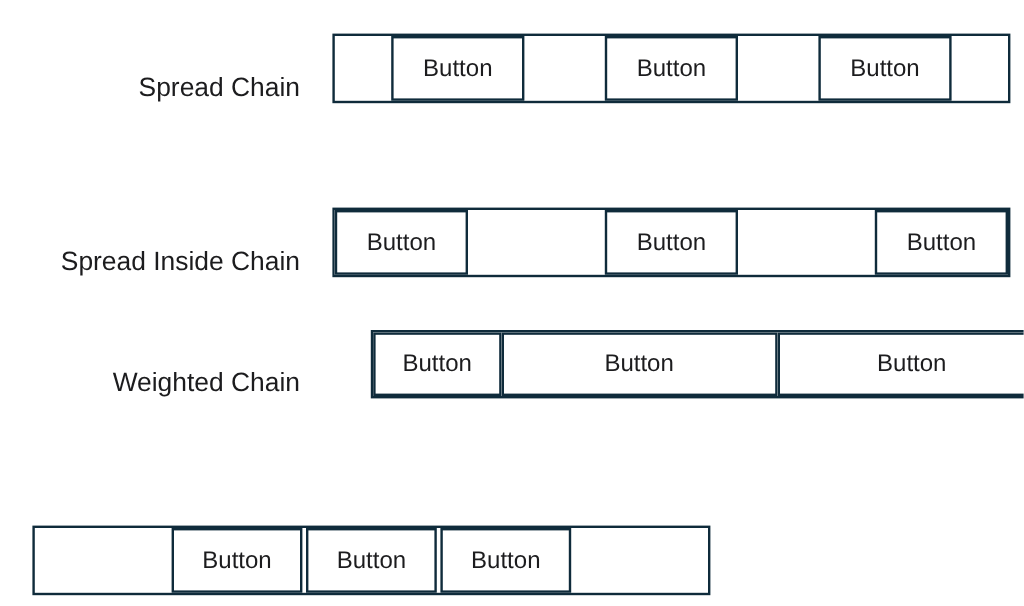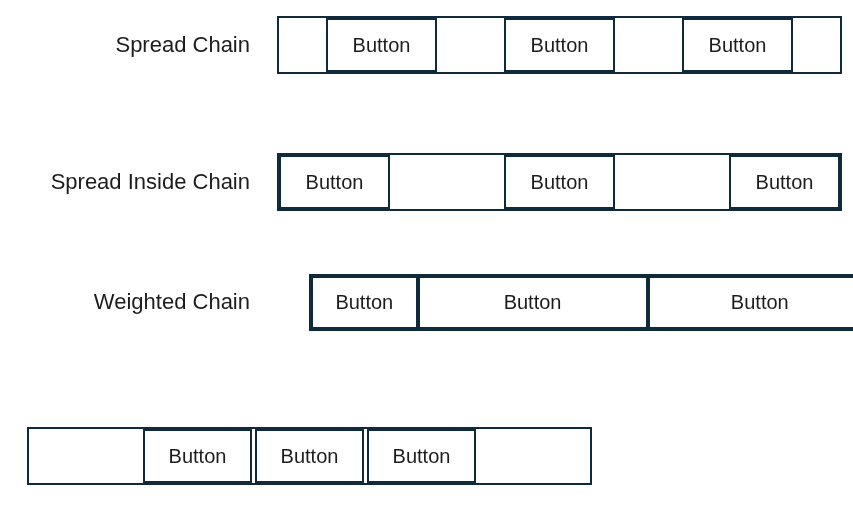--- a/index.html
+++ b/index.html
@@ -13,21 +13,21 @@
     position: relative;
     overflow: hidden;
     font-family: "Liberation Sans", sans-serif;
     color: #1c1c1e;
   }
   .row {
     position: absolute;
     left: 0;
     right: 0;
     display: flex;
-    align-items: center;
+    align-items: flex-end;
   }
   .row1 { top: 4px;   height: 82px; }
   .row2 { top: 133px; height: 98px; }
   .row3 { top: 272px; height: 60px; gap: 32px; }
   .row4 { top: 416px; height: 80px; }
 
   .label {
     width: 250px;
     flex: 0 0 250px;
     text-align: right;

